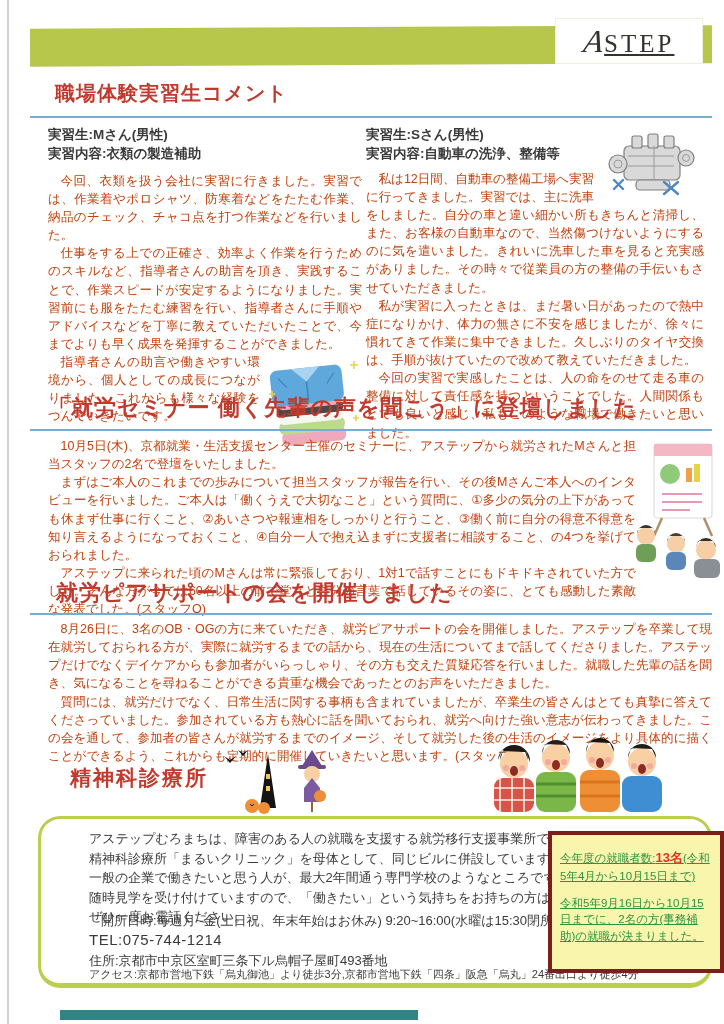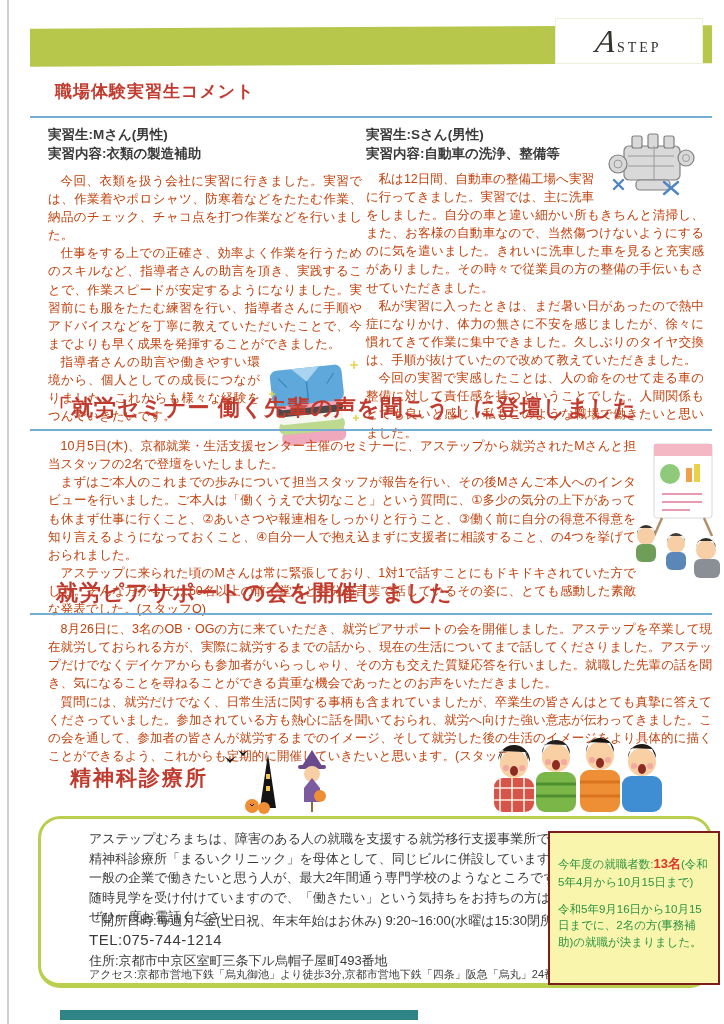--- a/index.html
+++ b/index.html
@@ -7,62 +7,62 @@
     width:724px;height:1024px;position:relative;background:#ffffff;
     font-family:"Liberation Sans","DejaVu Sans",sans-serif;
     color:#3a3a3a;overflow:hidden;
   }
   .scan-edge{position:absolute;left:7px;top:0;width:2px;height:100%;background:#cfcfcf;}
   
   .top-bar{position:absolute;left:30px;top:27px;width:682px;height:38px;background:#b7c74b;transform:rotate(-0.3deg);}
   .logo-box{position:absolute;right:22px;top:19px;width:146px;height:44px;background:#ffffff;display:flex;align-items:center;justify-content:center;box-shadow:0 0 0 1px #eef0da;}
   .logo{font-family:"Liberation Serif","DejaVu Serif",serif;color:#35332e;display:flex;align-items:baseline;}
   .logo .a{font-style:italic;font-size:32px;line-height:1;margin-right:1px;transform:skewX(-8deg);}
-  .logo .rest{font-size:14px;letter-spacing:3px;}
+  .logo .rest{font-size:25px;letter-spacing:3px;text-decoration:underline;}
   
   .sec-title{position:absolute;font-weight:bold;color:#c13a2e;letter-spacing:1px;white-space:nowrap;}
   .divider{position:absolute;left:30px;width:682px;height:2px;background:#74aed4;}
   
   .meta{font-size:13.5px;font-weight:700;color:#3a3a3a;line-height:1.4;}
   p.body{margin:0;font-size:12.5px;line-height:1.45;text-indent:1em;text-align:justify;color:#c2410c;}
   .cols{position:absolute;left:48px;top:126px;width:664px;display:flex;}
   .col-left{width:314px;margin-right:4px;}
   .col-right{width:338px;}
   .float-right{float:right;}
   
   .contact-title{position:absolute;left:70px;top:764px;font-size:21px;font-weight:bold;color:#c13a2e;letter-spacing:2px;}
   .contact-box{position:absolute;left:38px;top:816px;width:668px;height:164px;border:3px solid #b9cf4d;border-bottom-width:5px;border-radius:22px;background:#fff;}
   .contact-inner{position:absolute;left:48px;top:10px;width:450px;font-size:13px;line-height:1.5;color:#3a3a3a;}
   .contact-inner div{white-space:nowrap;}
   .hours-line{position:absolute;left:48px;top:93px;font-size:13px;white-space:nowrap;padding-left:12px;}
   .tel-line{position:absolute;left:48px;top:112px;font-size:15px;letter-spacing:0.5px;}
   .addr-line{position:absolute;left:48px;top:133px;font-size:13px;white-space:nowrap;}
   .access-line{position:absolute;left:48px;top:148px;font-size:11px;white-space:nowrap;}
   
-  .stats-box{position:absolute;left:507px;top:12px;width:152px;min-height:106px;background:#f9f5ac;border:2px solid #7f1d1d;padding:22px 8px;font-size:11.5px;line-height:1.45;color:#2b9442;}
+  .stats-box{position:absolute;left:507px;top:12px;width:152px;min-height:106px;background:#f9f5ac;border:4px solid #7f1d1d;padding:14px 8px;font-size:11.5px;line-height:1.45;color:#2b9442;text-decoration:underline;}
   .stats-box .val{color:#e03326;font-weight:bold;font-size:13px;}
   .stats-box p{margin:0 0 10px 0;}
   .stats-box p:last-child{margin:0;}
   .bottom-strip{position:absolute;left:60px;top:1010px;width:358px;height:10px;background:#2f8585;}
   svg{display:block;}
 </style>
 </head>
 <body>
 
 <div class="scan-edge"></div>
 
 <div class="top-bar"></div>
 <div class="logo-box">
   <div class="logo">
     <span class="a">A</span>
     <span class="rest">STEP</span>
   </div>
 </div>
 
-<div class="sec-title" style="left:55px;top:80px;font-size:17px;">職場体験実習生コメント</div>
+<div class="sec-title" style="left:55px;top:80px;font-size:20px;">職場体験実習生コメント</div>
 <div class="divider" style="top:116px;"></div>
 
 <div class="cols">
   <div class="col-left">
     <div class="meta">実習生:Mさん(男性)</div>
     <div class="meta" style="margin-bottom:8px;">実習内容:衣類の製造補助</div>
     <p class="body">今回、衣類を扱う会社に実習に行きました。実習では、作業着やポロシャツ、防寒着などをたたむ作業、納品のチェック、チャコ点を打つ作業などを行いました。</p>
     <p class="body">仕事をする上での正確さ、効率よく作業を行うためのスキルなど、指導者さんの助言を頂き、実践することで、作業スピードが安定するようになりました。実習前にも服をたたむ練習を行い、指導者さんに手順やアドバイスなどを丁寧に教えていただいたことで、今までよりも早く成果を発揮することができました。</p>
 
     <span class="float-right" style="width:96px;height:104px;margin:2px 0 0 6px;">

